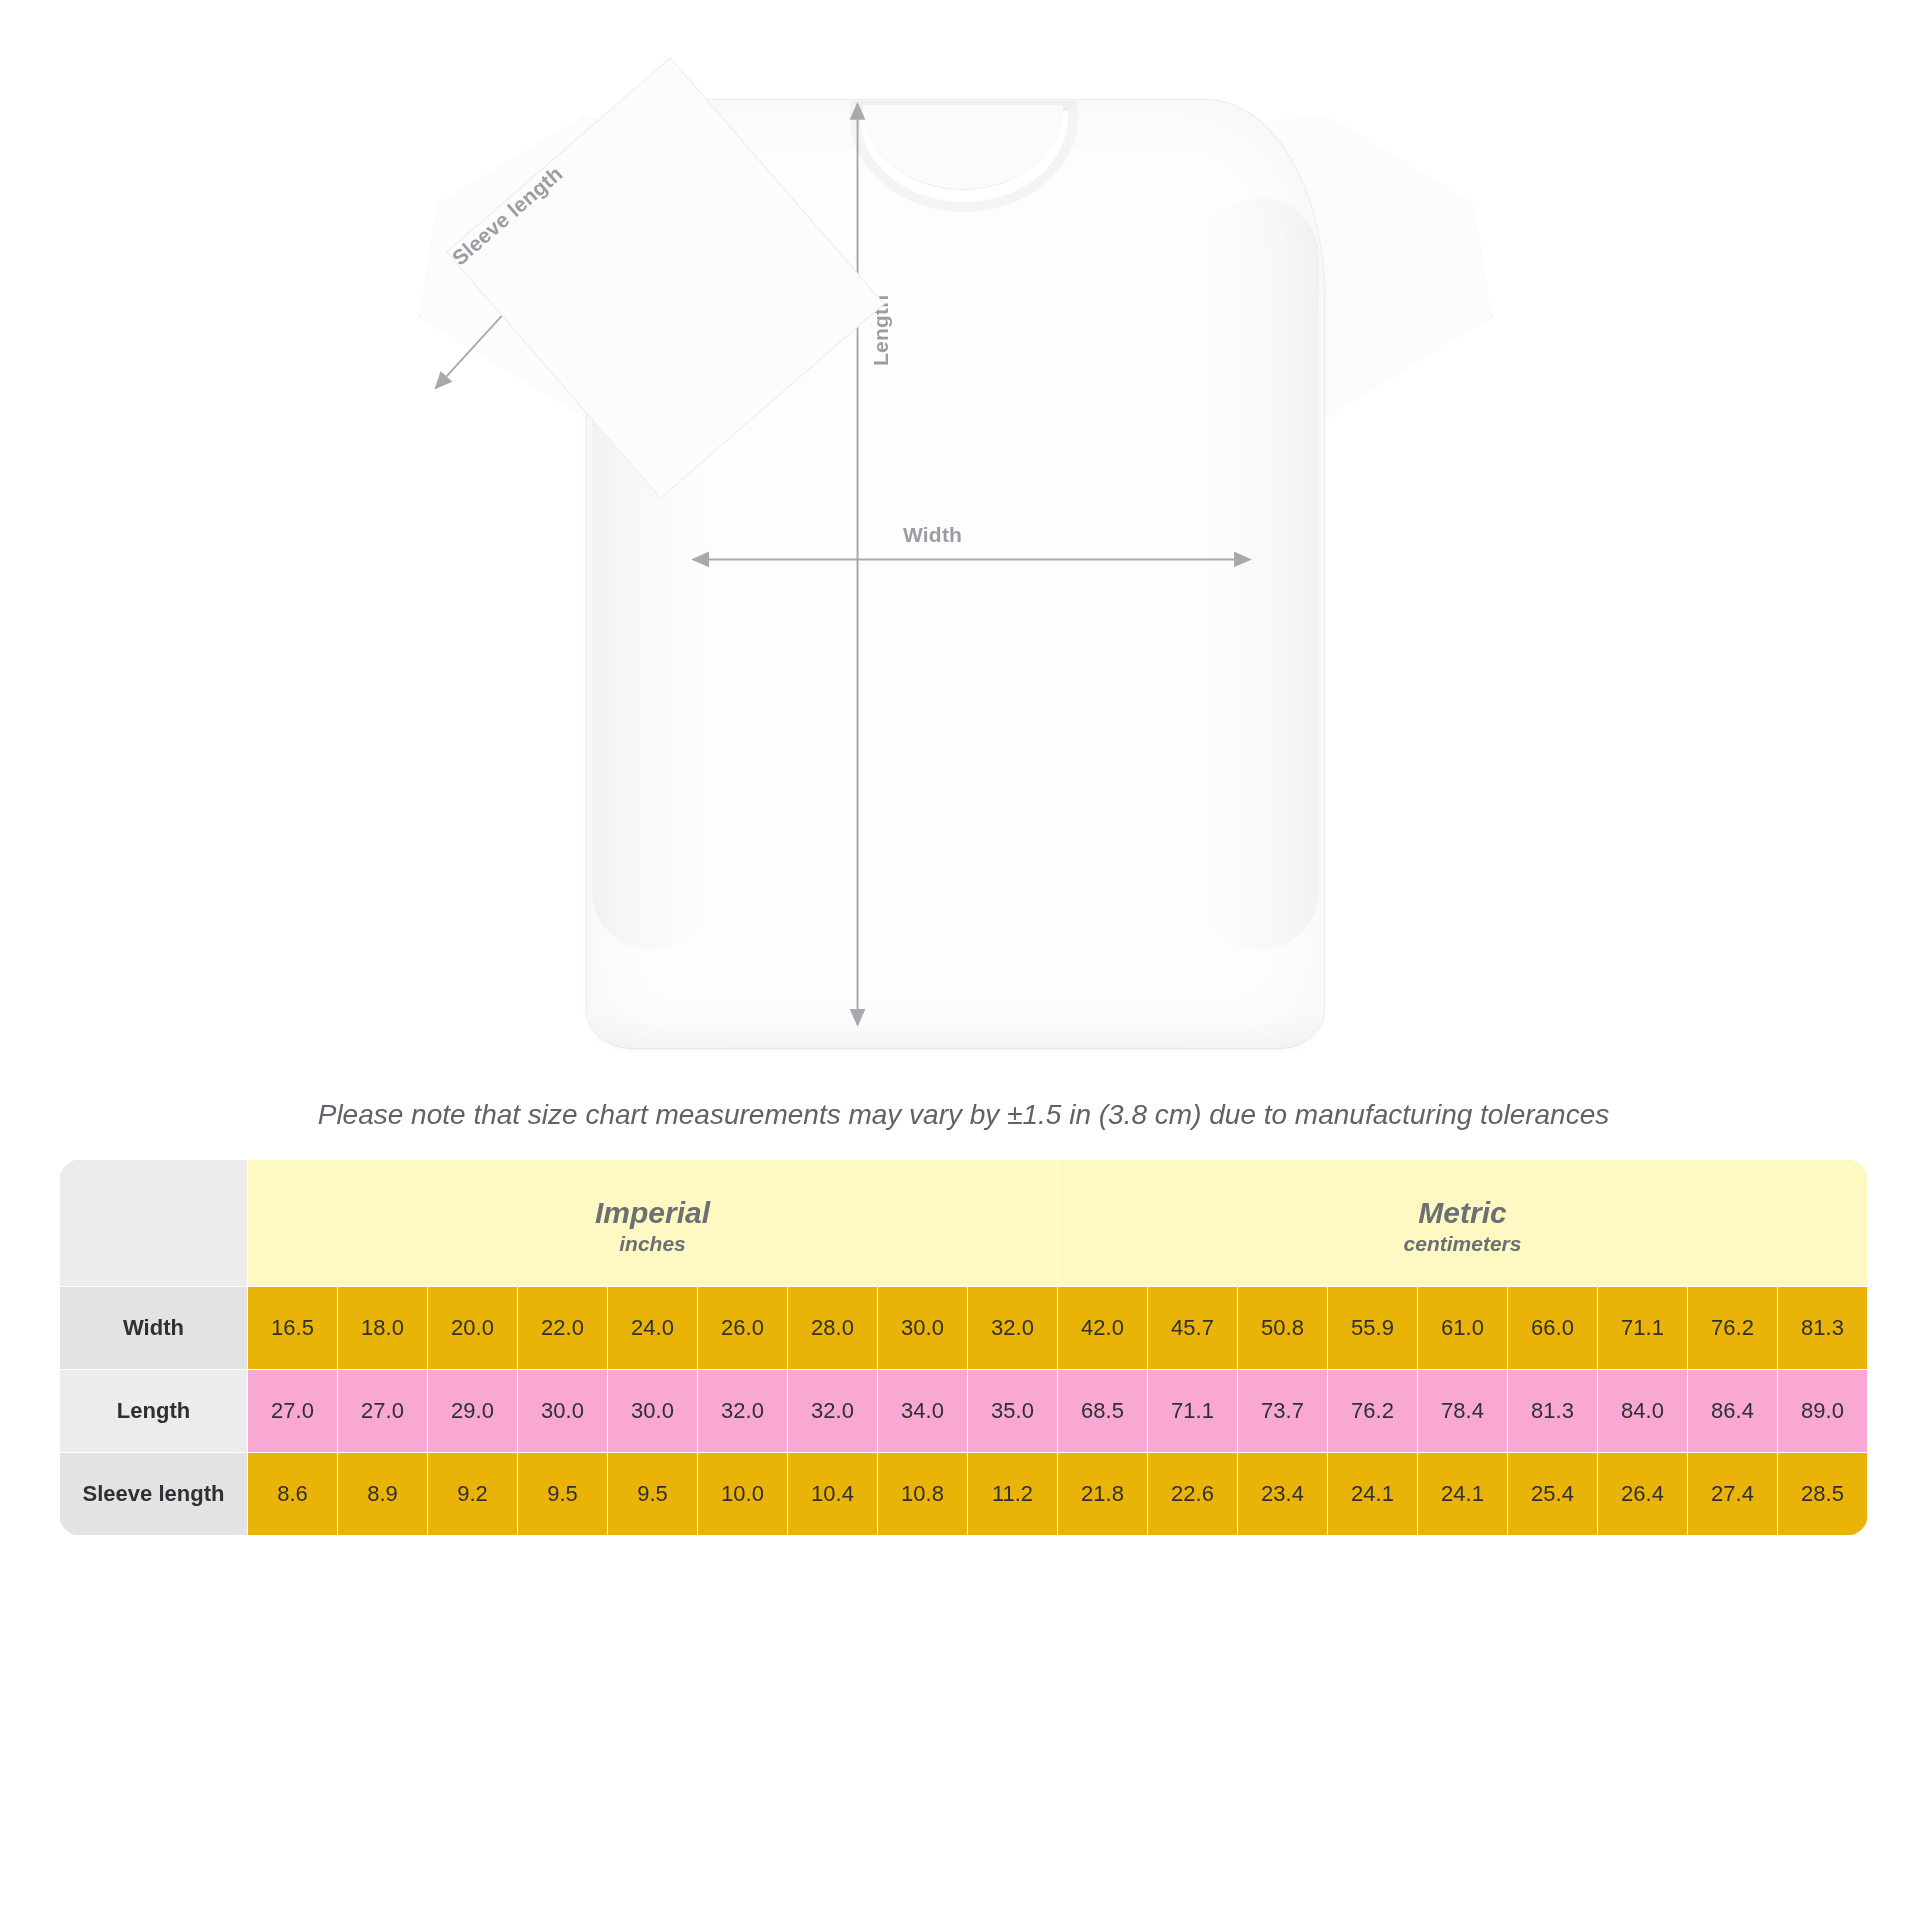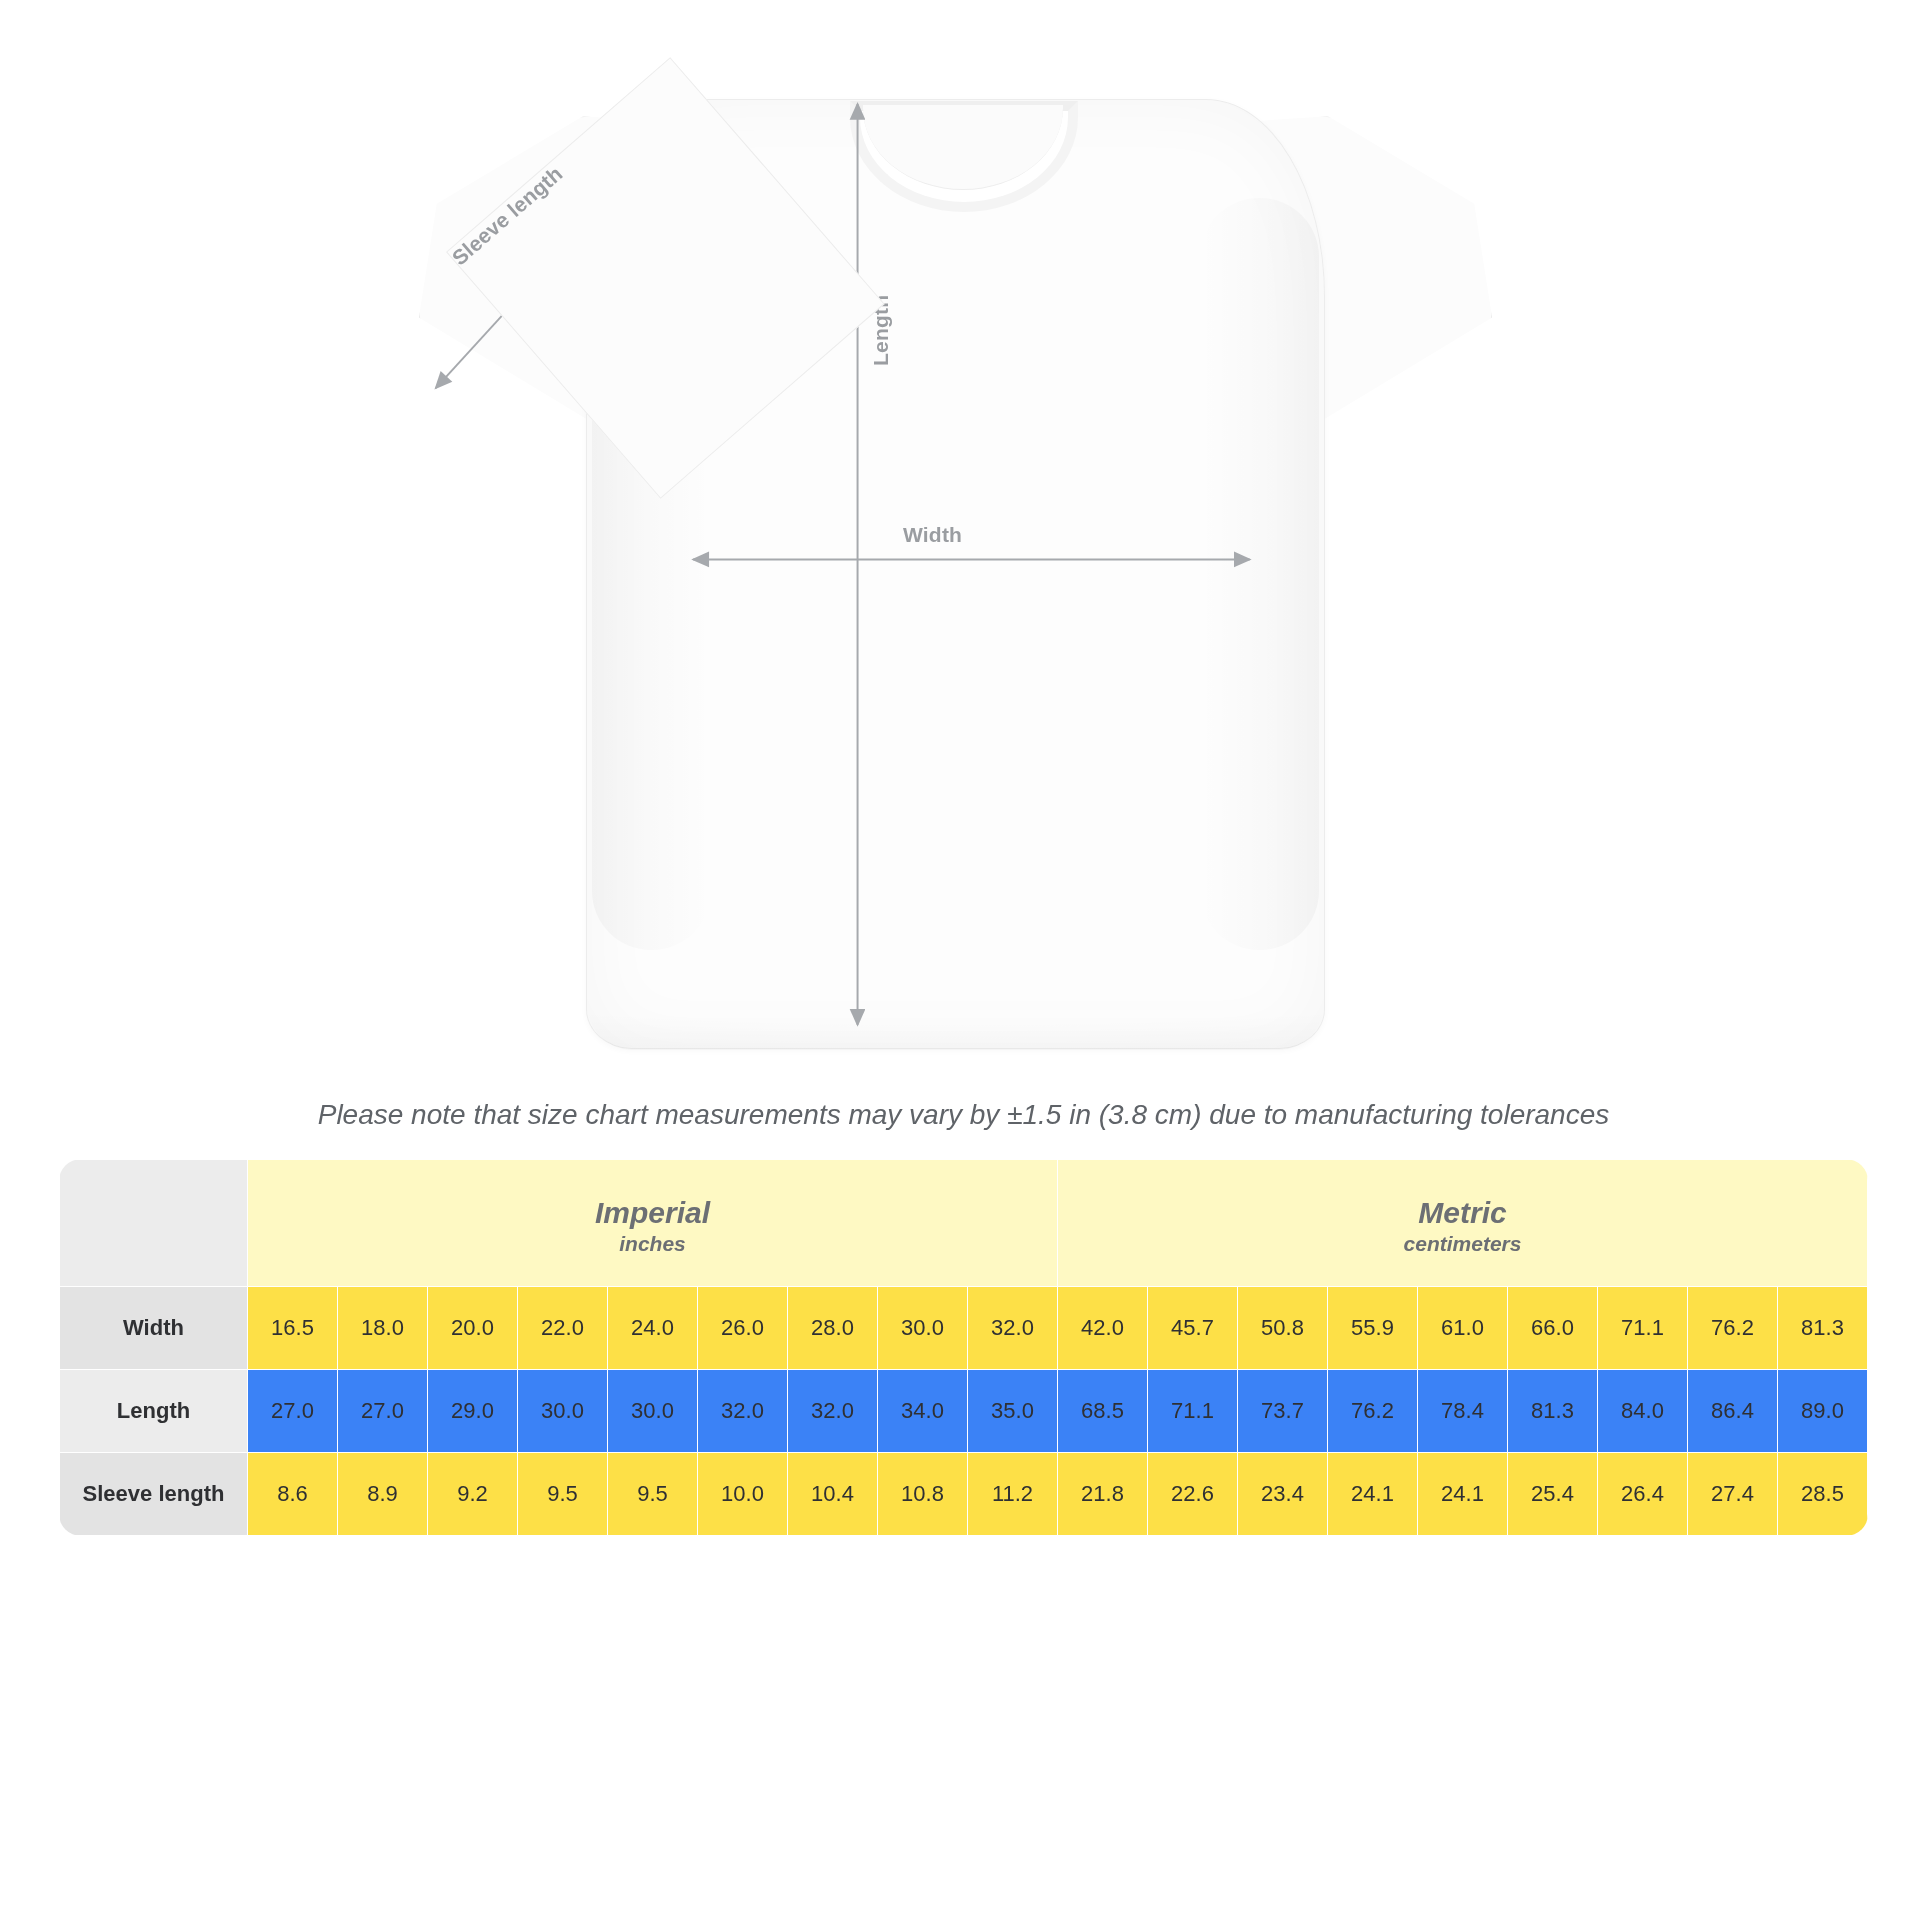--- a/index.html
+++ b/index.html
@@ -212,24 +212,24 @@
     color: #5f6368;
     font-size: 23px;
   }
   .size-row th.rowhead {
     background: #ececec;
   }
 
   
   tbody tr td {
     padding: 28px 0;
-    background: #3b82f6;
+    background: #f9a8d4;
   }
   tbody tr.alt td {
-    background: #fde047;
+    background: #eab308;
   }
   td.rowhead, th.rowhead {
     font-weight: bold;
     color: #5f6368;
     background: #ececec !important;
     width: 188px;
     font-size: 23px;
   }
   tbody tr.alt td.rowhead { background: #e3e3e3 !important; }
 </style>

